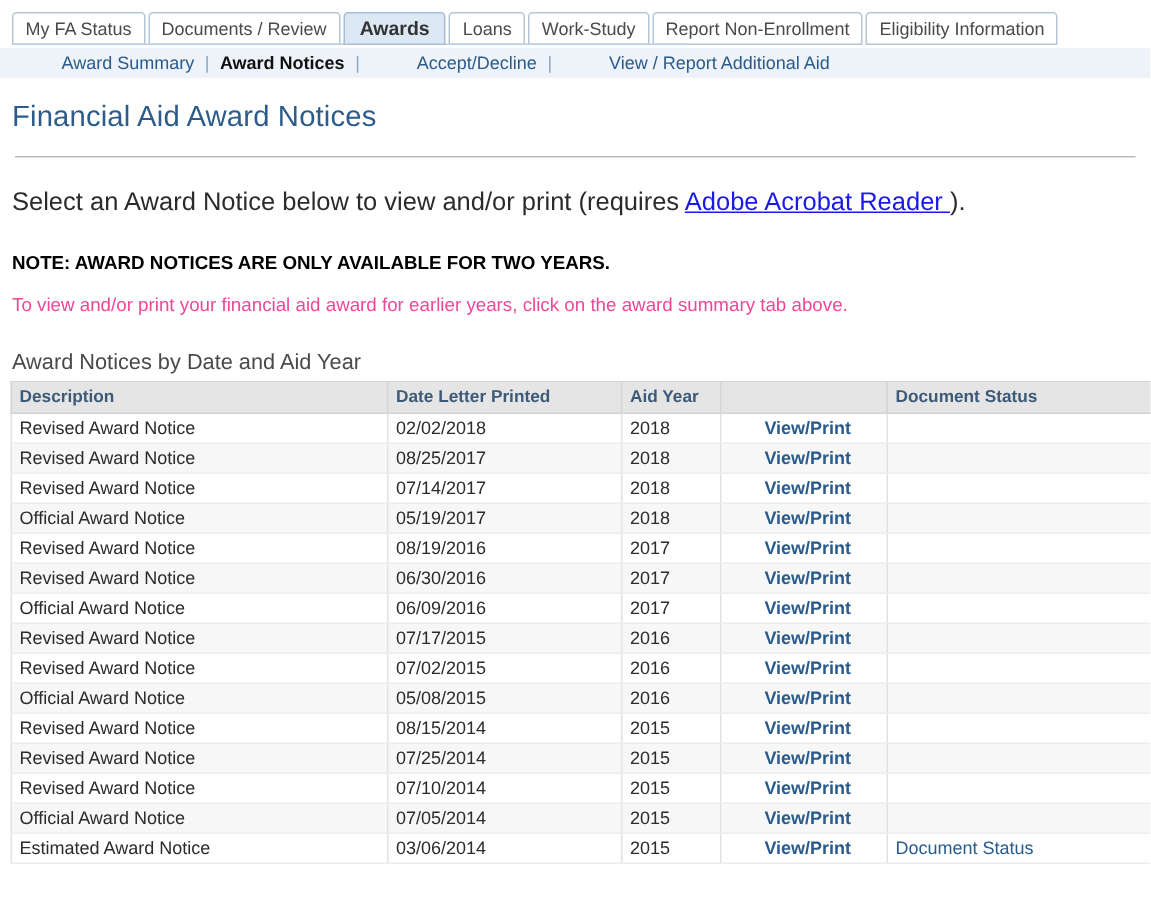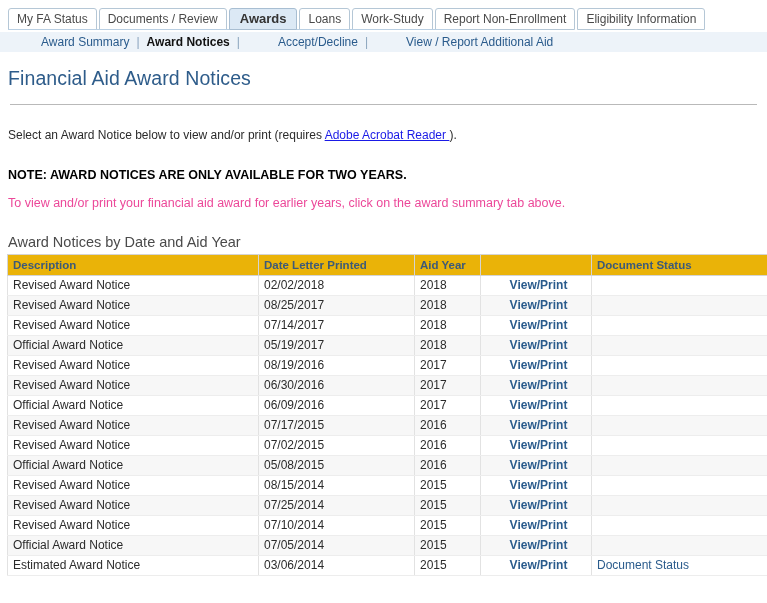--- a/index.html
+++ b/index.html
@@ -114,21 +114,21 @@
   hr.divider-full {
     border: 0;
     border-top: 1px solid #b9b9b9;
     margin: 14px 10px 0 10px;
     height: 0;
   }
 
   
   .intro {
     margin: 22px 0 0 8px;
-    font-size: 12px;
+    font-size: 17px;
     color: #2b2b2b;
     line-height: 16px;
   }
   .intro a.ext-link {
     color: #1a1ae6;
     text-decoration: underline;
   }
   .note-bold {
     margin: 24px 0 12px 8px;
     font-size: 12.5px;
@@ -152,21 +152,21 @@
     line-height: 18px;
   }
   table.notices {
     border-collapse: collapse;
     margin-left: 7px;
     width: 753px;
     table-layout: fixed;
     font-size: 12px;
   }
   table.notices th {
-    background: #eab308;
+    background: #e5e5e5;
     color: #3d5a78;
     font-weight: bold;
     text-align: left;
     font-size: 11.5px;
     padding: 3px 0 3px 5px;
     border: 1px solid #d4d4d4;
     height: 14px;
     line-height: 14px;
     white-space: nowrap;
   }

